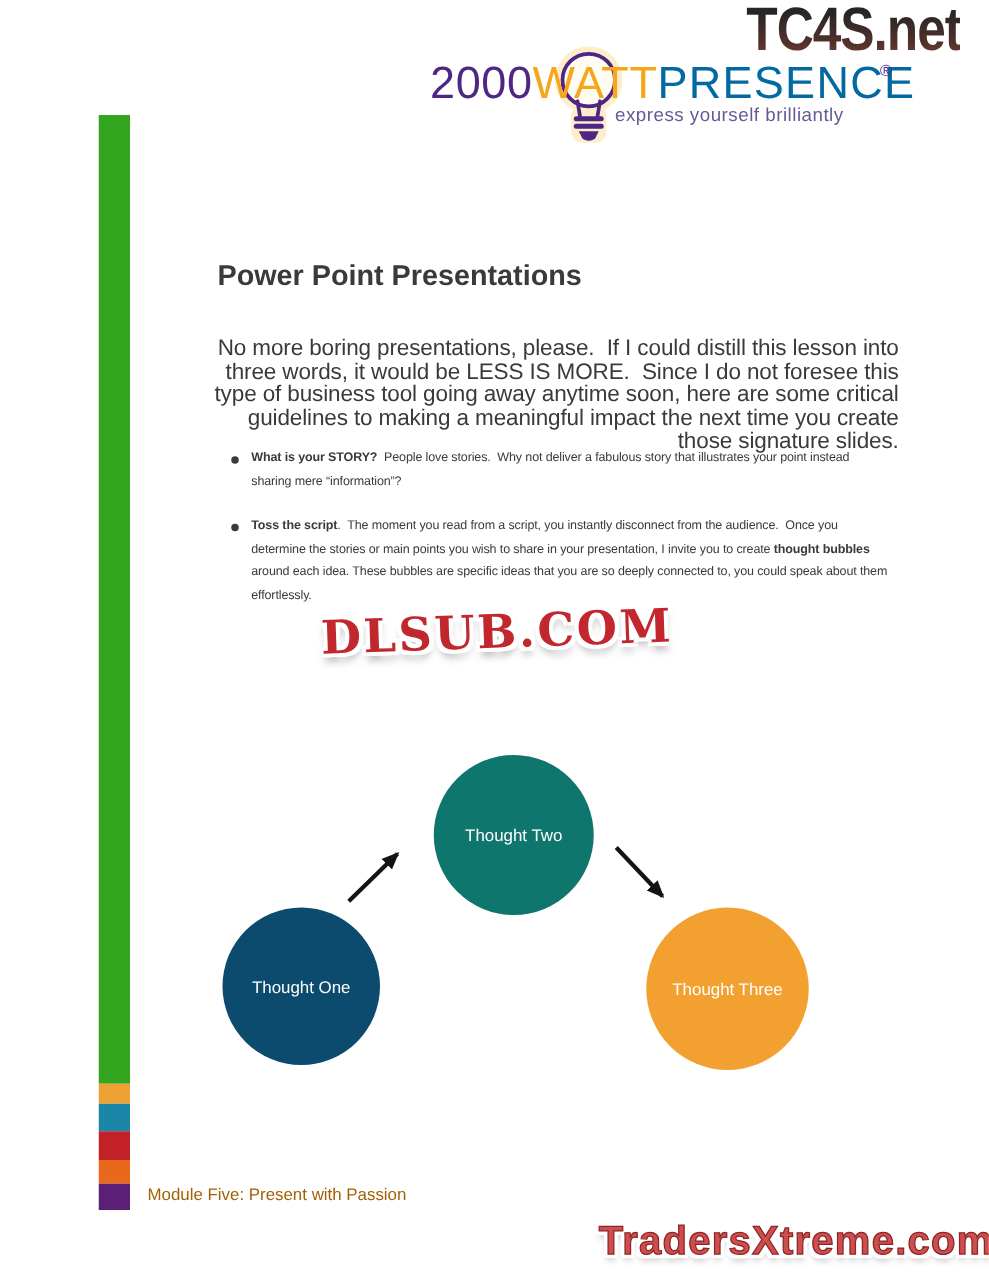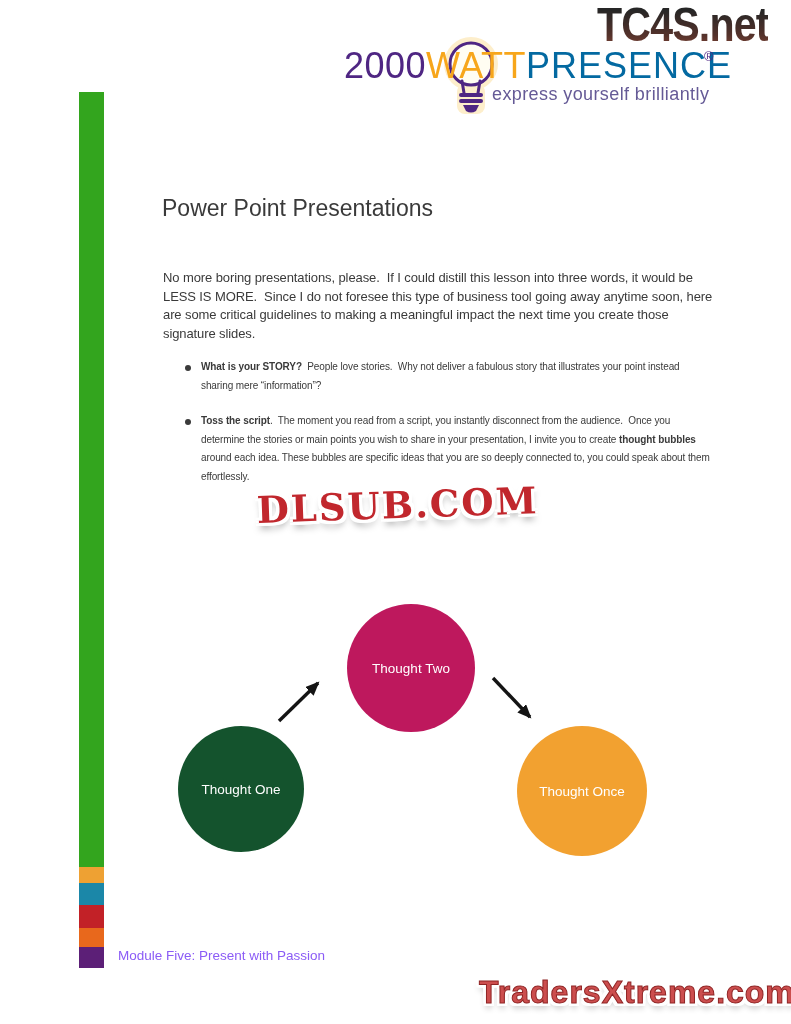--- a/index.html
+++ b/index.html
@@ -14,21 +14,21 @@
   .seg1{top:883px;height:22px;}
   .seg2{top:905px;height:23px;}
   .seg3{top:928px;height:19px;}
   .seg4{top:947px;height:21px;}
   
   .logo-text{position:absolute;left:344px;top:45px;font-size:36px;white-space:nowrap;z-index:2;letter-spacing:0.5px;}
   .logo-num{color:#4f2683;font-weight:500;}
   .logo-watt{color:#f7a61b;font-weight:400;}
   .logo-presence{color:#0369a1;font-weight:300;letter-spacing:1px;}
   .logo-reg{position:absolute;left:704px;top:49px;font-size:13px;color:#4f2683;z-index:2;}
-  .logo-tagline{position:absolute;left:492px;top:84px;font-size:18px;color:#655a96;letter-spacing:0.4px;z-index:2;}
+  .logo-tagline{position:absolute;left:492px;top:84px;font-size:15px;color:#655a96;letter-spacing:0.4px;z-index:2;}
   .bulb{position:absolute;left:441px;top:34px;width:60px;height:84px;z-index:1;}
   
   .wm-tc4s{
     position:absolute;left:597px;top:-4px;z-index:6;
     font-size:49px;font-weight:bold;letter-spacing:-1px;white-space:nowrap;
     transform:scaleX(0.84);transform-origin:left top;color:#4a332c;
   }
   @supports (-webkit-background-clip:text){
     .wm-tc4s{background:linear-gradient(180deg,#262626 25%,#54322b 70%,#8a4636 100%);
       -webkit-background-clip:text;background-clip:text;color:transparent;}
@@ -42,36 +42,36 @@
   }
   .wm-traders{
     position:absolute;left:479px;top:974px;z-index:6;
     font-size:32px;font-weight:bold;letter-spacing:1px;white-space:nowrap;
     color:#cc4e4e;-webkit-text-stroke:1px #8f2424;
     text-shadow:-3px -3px 0 #fff,3px -3px 0 #fff,-3px 3px 0 #fff,3px 3px 0 #fff,
       -3px 0 0 #fff,3px 0 0 #fff,0 -3px 0 #fff,0 3px 0 #fff,0 5px 6px rgba(0,0,0,.3);
   }
   
   .page-title{position:absolute;left:162px;top:195px;font-size:23px;color:#3a3a3a;}
-  .intro{position:absolute;left:163px;top:269px;width:556px;font-size:13px;line-height:18.6px;
-    letter-spacing:-0.1px;white-space:pre-wrap;}
+  .intro{position:absolute;left:163px;top:269px;width:556px;font-size:18px;line-height:18.6px;
+    letter-spacing:-0.1px;white-space:pre-wrap;text-align:right;}
   .bullets{position:absolute;left:183px;top:358px;width:528px;list-style:none;margin:0;padding:0;}
   .bullets li{position:relative;padding-left:18px;margin:0 0 17px 0;font-size:10px;line-height:18.6px;
     letter-spacing:-0.1px;white-space:pre-wrap;}
   .bullets li::before{content:"";position:absolute;left:2px;top:7px;width:6px;height:6px;border-radius:50%;background:#3a3a3a;}
   .b{font-weight:bold;}
   
   .circle{position:absolute;border-radius:50%;display:flex;align-items:center;justify-content:center;
     color:#ffffff;font-size:13.5px;text-align:center;z-index:1;}
   .c-one{left:178px;top:726px;width:126px;height:126px;}
   .c-two{left:347px;top:604px;width:128px;height:128px;}
   .c-three{left:517px;top:726px;width:130px;height:130px;}
   .arrows{position:absolute;left:0;top:0;width:791px;height:1024px;z-index:1;pointer-events:none;}
   
-  .module-label{position:absolute;left:118px;top:948px;font-size:13.5px;color:#8b5cf6;}
+  .module-label{position:absolute;left:118px;top:948px;font-size:13.5px;color:#a16207;}
 </style>
 </head>
 <body>
 
 <div class="accent-bar" style="background: rgb(51, 165, 30);"></div>
 <div class="accent-seg seg0" style="background: rgb(238, 161, 51);"></div>
 <div class="accent-seg seg1" style="background: rgb(27, 135, 168);"></div>
 <div class="accent-seg seg2" style="background: rgb(194, 33, 39);"></div>
 <div class="accent-seg seg3" style="background: rgb(232, 104, 28);"></div>
 <div class="accent-seg seg4" style="background: rgb(92, 31, 119);"></div>
@@ -87,40 +87,40 @@
   <path d="M22 71 L38 71 L35 77 Q30 80 25 77 Z" fill="#4f2683"></path>
 </svg>
 <div class="logo-text"><span class="logo-num">2000</span><span class="logo-watt">WATT</span><span class="logo-presence">PRESENCE</span></div>
 <div class="logo-reg">®</div>
 <div class="logo-tagline">express yourself brilliantly</div>
 
 <div class="wm-tc4s">TC4S.net</div>
 <div class="wm-dlsub">DLSUB.COM</div>
 <div class="wm-traders">TradersXtreme.com</div>
 
-<h1 class="page-title" style="font-weight:normal;margin:0;">Power Point Presentations</h1>
+<h1 class="page-title" style="font-weight:bold;margin:12px;">Power Point Presentations</h1>
 <div class="intro">No more boring presentations, please.  If I could distill this lesson into three words, it would be LESS IS MORE.  Since I do not foresee this type of business tool going away anytime soon, here are some critical guidelines to making a meaningful impact the next time you create those signature slides.</div>
 
 <ul class="bullets">
   <li><span class="b">What is your STORY?</span><span>  People love stories.  Why not deliver a fabulous story that illustrates your point instead sharing mere “information”?</span></li>
   <li><span class="b">Toss the script</span><span>.  The moment you read from a script, you instantly disconnect from the audience.  Once you determine the stories or main points you wish to share in your presentation, I invite you to create </span><span class="b">thought bubbles</span><span> around each idea. These bubbles are specific ideas that you are so deeply connected to, you could speak about them effortlessly.</span></li>
 </ul>
 
 <svg class="arrows" viewBox="0 0 791 1024">
   <defs>
     <marker id="ah" markerUnits="userSpaceOnUse" markerWidth="15" markerHeight="13" refX="12" refY="6" orient="auto">
       <path d="M0,0 L14,6 L0,12 Z" fill="#141414"></path>
     </marker>
   </defs>
   <line x1="279" y1="721" x2="318" y2="683" stroke="#141414" stroke-width="3.4" marker-end="url(#ah)"></line>
   <line x1="493" y1="678" x2="530" y2="717" stroke="#141414" stroke-width="3.4" marker-end="url(#ah)"></line>
 </svg>
-<div class="circle c-one" style="background: #14532d;">
+<div class="circle c-one" style="background: #0c4a6e;">
     <span>Thought One</span>
   </div>
-<div class="circle c-two" style="background: #be185d;">
+<div class="circle c-two" style="background: #0f766e;">
     <span>Thought Two</span>
   </div>
 <div class="circle c-three" style="background: rgb(242, 161, 48);">
-    <span>Thought Once</span>
+    <span>Thought Three</span>
   </div>
 
 <div class="module-label">Module Five: Present with Passion</div>
 
 </body></html>

